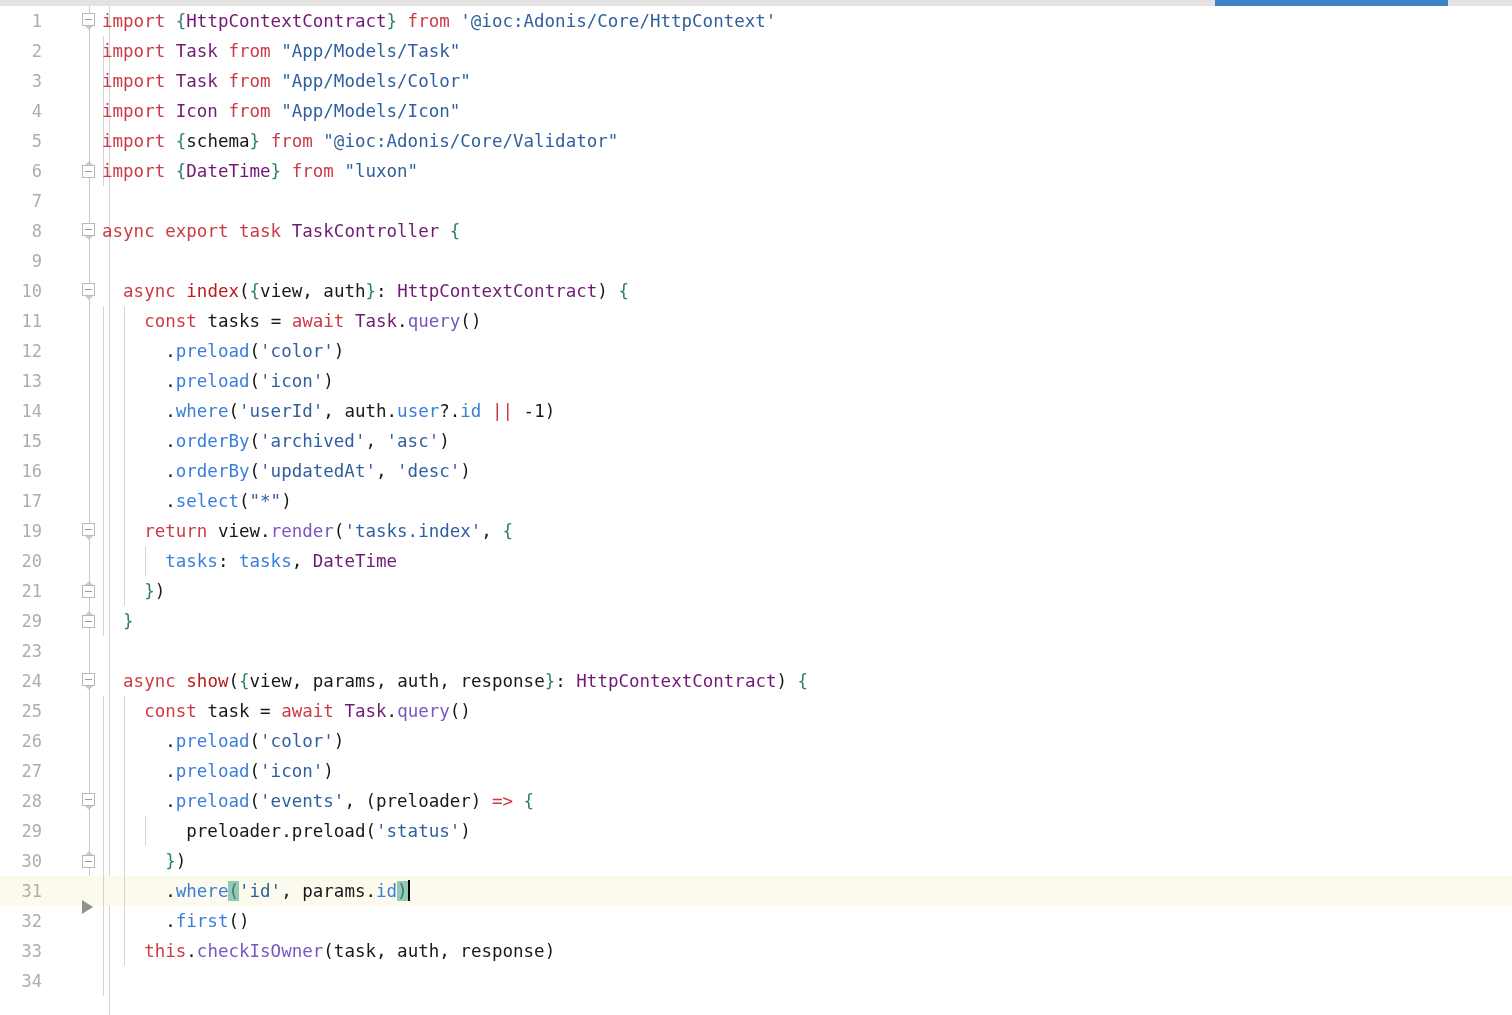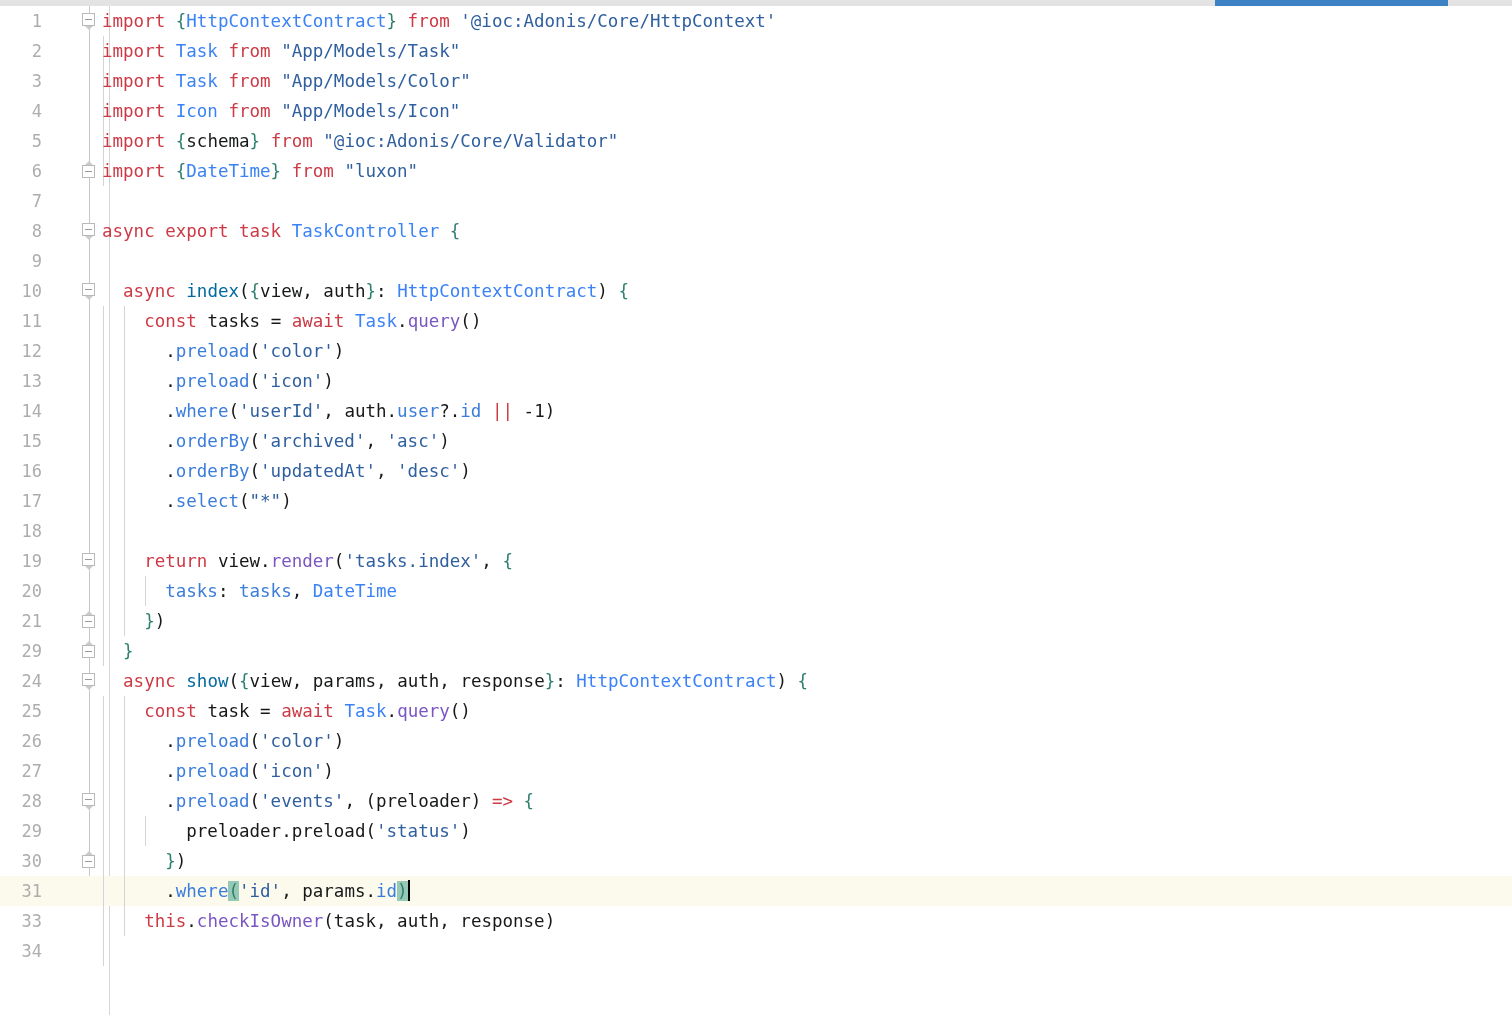--- a/index.html
+++ b/index.html
@@ -37,25 +37,25 @@
   .knob.up{top:9px;}
   .knob.up .tip{top:-4px;border-bottom:4px solid #cacaca;}
 
   
   .code{position:absolute;left:102px;top:0;height:30px;font-size:17.5px;
         font-family:"DejaVu Sans Mono","Liberation Mono",monospace;color:#000000;letter-spacing:0px;}
   .iguide{position:absolute;top:0;width:1px;height:30px;background:#d4d4d4;}
 
   
   .kw   {color:#cc3a46;}          
-  .cls  {color:#3b82f6;}          
+  .cls  {color:#701a75;}          
   .str  {color:#2f5f9e;}          
   .fn   {color:#7a56c2;}          
   .bld  {color:#3b7ddb;}          
-  .decl {color:#0369a1;}          
+  .decl {color:#b91c1c;}          
   .txt  {color:#17181a;}
   .brk  {color:#2f7f6f;}          
   .op   {color:#cc3a46;}          
   .hl   {background:#96c8b6;}     
 
   .caret{display:inline-block;width:2px;height:21px;background:#000;vertical-align:-4px;}
 </style>
 </head>
 <body>
 
@@ -76,29 +76,30 @@
       <div class="row"><div class="lnum">8</div><div class="foldcol"><div class="fold-line"></div><div class="knob down"><span class="box"></span><span class="minus"></span><span class="tip"></span></div></div><div class="code"><span class="kw">async</span> <span class="kw">export</span> <span class="kw">task</span> <span class="cls">TaskController</span> <span class="brk">{</span></div></div>
       <div class="row"><div class="lnum">9</div><div class="foldcol"><div class="fold-line"></div></div><div class="code"></div></div>
       <div class="row"><div class="lnum">10</div><div class="foldcol"><div class="fold-line"></div><div class="knob down"><span class="box"></span><span class="minus"></span><span class="tip"></span></div></div><div class="code">&nbsp;&nbsp;<span class="kw">async</span> <span class="decl">index</span><span class="txt">(</span><span class="brk">{</span><span class="txt">view</span><span class="txt">,</span> <span class="txt">auth</span><span class="brk">}</span><span class="txt">:</span> <span class="cls">HttpContextContract</span><span class="txt">)</span> <span class="brk">{</span></div></div>
       <div class="row"><div class="lnum">11</div><div class="foldcol"><div class="fold-line"></div></div><div class="iguide" style="left: 103px;"></div><div class="iguide" style="left: 124.1px;"></div><div class="code">&nbsp;&nbsp;&nbsp;&nbsp;<span class="kw">const</span> <span class="txt">tasks</span> <span class="txt">=</span> <span class="kw">await</span> <span class="cls">Task</span><span class="txt">.</span><span class="fn">query</span><span class="txt">(</span><span class="txt">)</span></div></div>
       <div class="row"><div class="lnum">12</div><div class="foldcol"><div class="fold-line"></div></div><div class="iguide" style="left: 103px;"></div><div class="iguide" style="left: 124.1px;"></div><div class="code">&nbsp;&nbsp;&nbsp;&nbsp;&nbsp;&nbsp;<span class="txt">.</span><span class="bld">preload</span><span class="txt">(</span><span class="str">'color'</span><span class="txt">)</span></div></div>
       <div class="row"><div class="lnum">13</div><div class="foldcol"><div class="fold-line"></div></div><div class="iguide" style="left: 103px;"></div><div class="iguide" style="left: 124.1px;"></div><div class="code">&nbsp;&nbsp;&nbsp;&nbsp;&nbsp;&nbsp;<span class="txt">.</span><span class="bld">preload</span><span class="txt">(</span><span class="str">'icon'</span><span class="txt">)</span></div></div>
       <div class="row"><div class="lnum">14</div><div class="foldcol"><div class="fold-line"></div></div><div class="iguide" style="left: 103px;"></div><div class="iguide" style="left: 124.1px;"></div><div class="code">&nbsp;&nbsp;&nbsp;&nbsp;&nbsp;&nbsp;<span class="txt">.</span><span class="bld">where</span><span class="txt">(</span><span class="str">'userId'</span><span class="txt">,</span> <span class="txt">auth</span><span class="txt">.</span><span class="bld">user</span><span class="txt">?.</span><span class="bld">id</span> <span class="op">||</span> <span class="txt">-</span><span class="txt">1</span><span class="txt">)</span></div></div>
       <div class="row"><div class="lnum">15</div><div class="foldcol"><div class="fold-line"></div></div><div class="iguide" style="left: 103px;"></div><div class="iguide" style="left: 124.1px;"></div><div class="code">&nbsp;&nbsp;&nbsp;&nbsp;&nbsp;&nbsp;<span class="txt">.</span><span class="bld">orderBy</span><span class="txt">(</span><span class="str">'archived'</span><span class="txt">,</span> <span class="str">'asc'</span><span class="txt">)</span></div></div>
       <div class="row"><div class="lnum">16</div><div class="foldcol"><div class="fold-line"></div></div><div class="iguide" style="left: 103px;"></div><div class="iguide" style="left: 124.1px;"></div><div class="code">&nbsp;&nbsp;&nbsp;&nbsp;&nbsp;&nbsp;<span class="txt">.</span><span class="bld">orderBy</span><span class="txt">(</span><span class="str">'updatedAt'</span><span class="txt">,</span> <span class="str">'desc'</span><span class="txt">)</span></div></div>
       <div class="row"><div class="lnum">17</div><div class="foldcol"><div class="fold-line"></div></div><div class="iguide" style="left: 103px;"></div><div class="iguide" style="left: 124.1px;"></div><div class="code">&nbsp;&nbsp;&nbsp;&nbsp;&nbsp;&nbsp;<span class="txt">.</span><span class="bld">select</span><span class="txt">(</span><span class="str">"*"</span><span class="txt">)</span></div></div>
-      <div class="row"><div class="lnum">18</div><div class="foldcol"><div class="fold-line"></div></div><div class="iguide" style="left: 103px;"></div><div class="iguide" style="left: 124.1px;"></div><div class="code"></div></div>
       <div class="row"><div class="lnum">19</div><div class="foldcol"><div class="fold-line"></div><div class="knob down"><span class="box"></span><span class="minus"></span><span class="tip"></span></div></div><div class="iguide" style="left: 103px;"></div><div class="iguide" style="left: 124.1px;"></div><div class="code">&nbsp;&nbsp;&nbsp;&nbsp;<span class="kw">return</span> <span class="txt">view</span><span class="txt">.</span><span class="fn">render</span><span class="txt">(</span><span class="str">'tasks.index'</span><span class="txt">,</span> <span class="brk">{</span></div></div>
       <div class="row"><div class="lnum">20</div><div class="foldcol"><div class="fold-line"></div></div><div class="iguide" style="left: 103px;"></div><div class="iguide" style="left: 124.1px;"></div><div class="iguide" style="left: 145.2px;"></div><div class="code">&nbsp;&nbsp;&nbsp;&nbsp;&nbsp;&nbsp;<span class="bld">tasks</span><span class="txt">:</span> <span class="bld">tasks</span><span class="txt">,</span> <span class="cls">DateTime</span></div></div>
       <div class="row"><div class="lnum">21</div><div class="foldcol"><div class="fold-line"></div><div class="knob up"><span class="box"></span><span class="minus"></span><span class="tip"></span></div></div><div class="iguide" style="left: 103px;"></div><div class="iguide" style="left: 124.1px;"></div><div class="code">&nbsp;&nbsp;&nbsp;&nbsp;<span class="brk">}</span><span class="txt">)</span></div></div>
       <div class="row"><div class="lnum">29</div><div class="foldcol"><div class="fold-line"></div><div class="knob up"><span class="box"></span><span class="minus"></span><span class="tip"></span></div></div><div class="iguide" style="left: 103px;"></div><div class="code">&nbsp;&nbsp;<span class="brk">}</span></div></div>
+      <div class="row"><div class="lnum">23</div><div class="foldcol"><div class="fold-line"></div></div><div class="code"></div></div>
       <div class="row"><div class="lnum">24</div><div class="foldcol"><div class="fold-line"></div><div class="knob down"><span class="box"></span><span class="minus"></span><span class="tip"></span></div></div><div class="code">&nbsp;&nbsp;<span class="kw">async</span> <span class="decl">show</span><span class="txt">(</span><span class="brk">{</span><span class="txt">view</span><span class="txt">,</span> <span class="txt">params</span><span class="txt">,</span> <span class="txt">auth</span><span class="txt">,</span> <span class="txt">response</span><span class="brk">}</span><span class="txt">:</span> <span class="cls">HttpContextContract</span><span class="txt">)</span> <span class="brk">{</span></div></div>
       <div class="row"><div class="lnum">25</div><div class="foldcol"><div class="fold-line"></div></div><div class="iguide" style="left: 103px;"></div><div class="iguide" style="left: 124.1px;"></div><div class="code">&nbsp;&nbsp;&nbsp;&nbsp;<span class="kw">const</span> <span class="txt">task</span> <span class="txt">=</span> <span class="kw">await</span> <span class="cls">Task</span><span class="txt">.</span><span class="fn">query</span><span class="txt">(</span><span class="txt">)</span></div></div>
       <div class="row"><div class="lnum">26</div><div class="foldcol"><div class="fold-line"></div></div><div class="iguide" style="left: 103px;"></div><div class="iguide" style="left: 124.1px;"></div><div class="code">&nbsp;&nbsp;&nbsp;&nbsp;&nbsp;&nbsp;<span class="txt">.</span><span class="bld">preload</span><span class="txt">(</span><span class="str">'color'</span><span class="txt">)</span></div></div>
       <div class="row"><div class="lnum">27</div><div class="foldcol"><div class="fold-line"></div></div><div class="iguide" style="left: 103px;"></div><div class="iguide" style="left: 124.1px;"></div><div class="code">&nbsp;&nbsp;&nbsp;&nbsp;&nbsp;&nbsp;<span class="txt">.</span><span class="bld">preload</span><span class="txt">(</span><span class="str">'icon'</span><span class="txt">)</span></div></div>
       <div class="row"><div class="lnum">28</div><div class="foldcol"><div class="fold-line"></div><div class="knob down"><span class="box"></span><span class="minus"></span><span class="tip"></span></div></div><div class="iguide" style="left: 103px;"></div><div class="iguide" style="left: 124.1px;"></div><div class="code">&nbsp;&nbsp;&nbsp;&nbsp;&nbsp;&nbsp;<span class="txt">.</span><span class="bld">preload</span><span class="txt">(</span><span class="str">'events'</span><span class="txt">,</span> <span class="txt">(</span><span class="txt">preloader</span><span class="txt">)</span> <span class="op">=&gt;</span> <span class="brk">{</span></div></div>
       <div class="row"><div class="lnum">29</div><div class="foldcol"><div class="fold-line"></div></div><div class="iguide" style="left: 103px;"></div><div class="iguide" style="left: 124.1px;"></div><div class="iguide" style="left: 145.2px;"></div><div class="code">&nbsp;&nbsp;&nbsp;&nbsp;&nbsp;&nbsp;&nbsp;&nbsp;<span class="txt">preloader</span><span class="txt">.</span><span class="txt">preload</span><span class="txt">(</span><span class="str">'status'</span><span class="txt">)</span></div></div>
       <div class="row"><div class="lnum">30</div><div class="foldcol"><div class="fold-line"></div><div class="knob up"><span class="box"></span><span class="minus"></span><span class="tip"></span></div></div><div class="iguide" style="left: 103px;"></div><div class="iguide" style="left: 124.1px;"></div><div class="code">&nbsp;&nbsp;&nbsp;&nbsp;&nbsp;&nbsp;<span class="brk">}</span><span class="txt">)</span></div></div>
       <div class="row current"><div class="lnum">31</div><div class="foldcol"></div><div class="iguide" style="left: 103px;"></div><div class="iguide" style="left: 124.1px;"></div><div class="code">&nbsp;&nbsp;&nbsp;&nbsp;&nbsp;&nbsp;<span class="txt">.</span><span class="bld">where</span><span class="brk hl">(</span><span class="str">'id'</span><span class="txt">,</span> <span class="txt">params</span><span class="txt">.</span><span class="bld">id</span><span class="brk hl">)</span><span class="caret"></span></div></div>
+      <div class="row"><div class="lnum">32</div><div class="foldcol"></div><div class="run-marker" style="top: -6px;"></div><div class="iguide" style="left: 103px;"></div><div class="iguide" style="left: 124.1px;"></div><div class="code">&nbsp;&nbsp;&nbsp;&nbsp;&nbsp;&nbsp;<span class="txt">.</span><span class="bld">first</span><span class="txt">(</span><span class="txt">)</span></div></div>
       <div class="row"><div class="lnum">33</div><div class="foldcol"></div><div class="iguide" style="left: 103px;"></div><div class="iguide" style="left: 124.1px;"></div><div class="code">&nbsp;&nbsp;&nbsp;&nbsp;<span class="kw">this</span><span class="txt">.</span><span class="fn">checkIsOwner</span><span class="txt">(</span><span class="txt">task</span><span class="txt">,</span> <span class="txt">auth</span><span class="txt">,</span> <span class="txt">response</span><span class="txt">)</span></div></div>
       <div class="row"><div class="lnum">34</div><div class="foldcol"></div><div class="iguide" style="left: 103px;"></div><div class="code"></div></div>
     </div>
 </div>
 
 </body></html>

